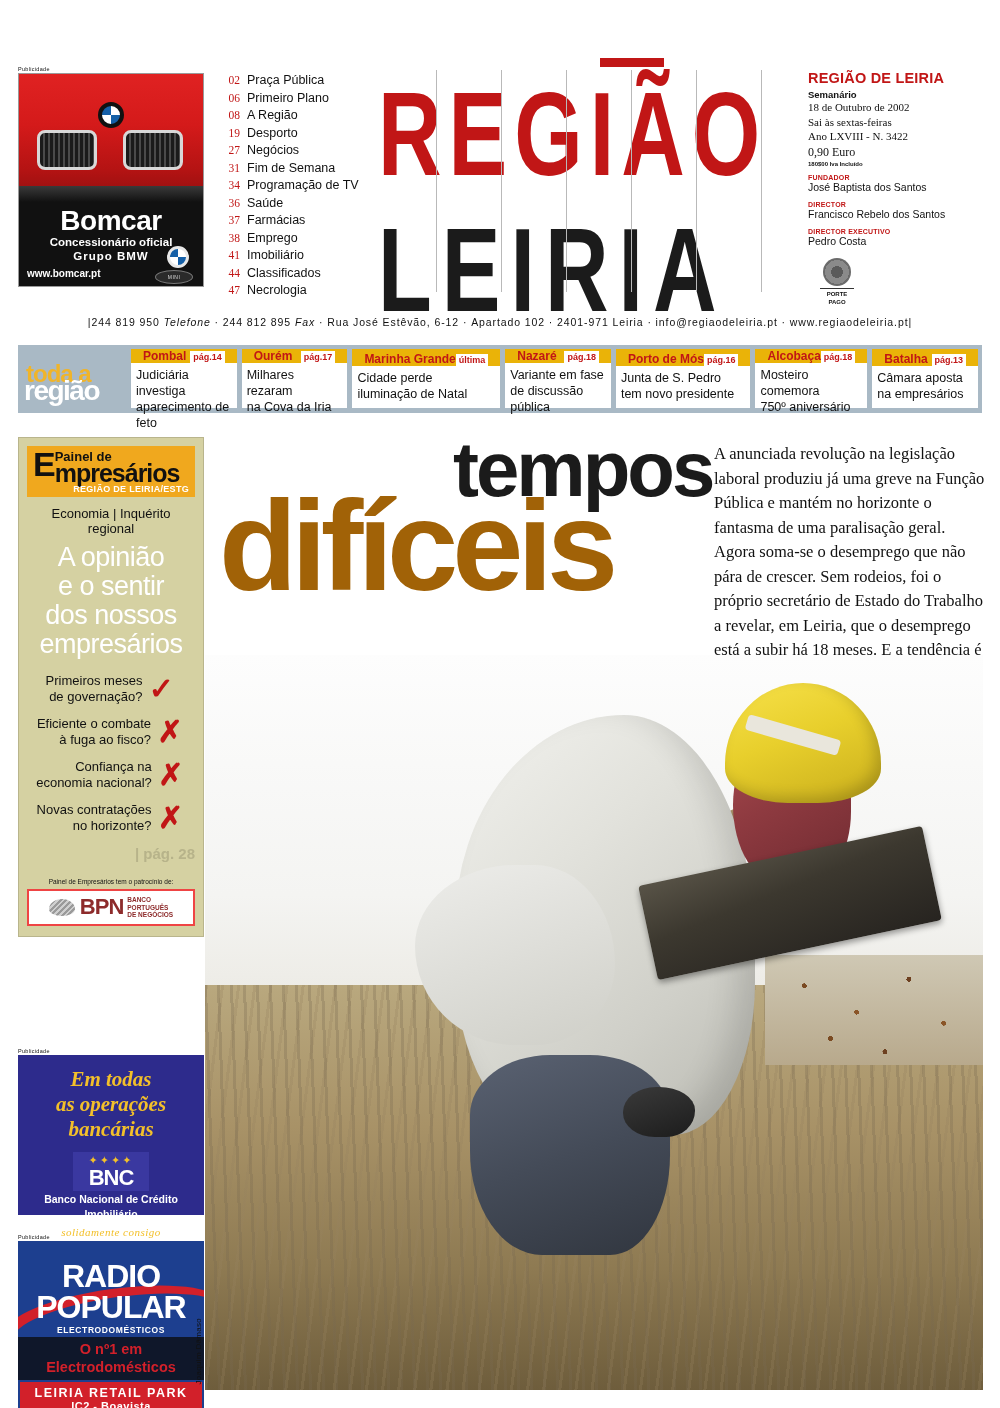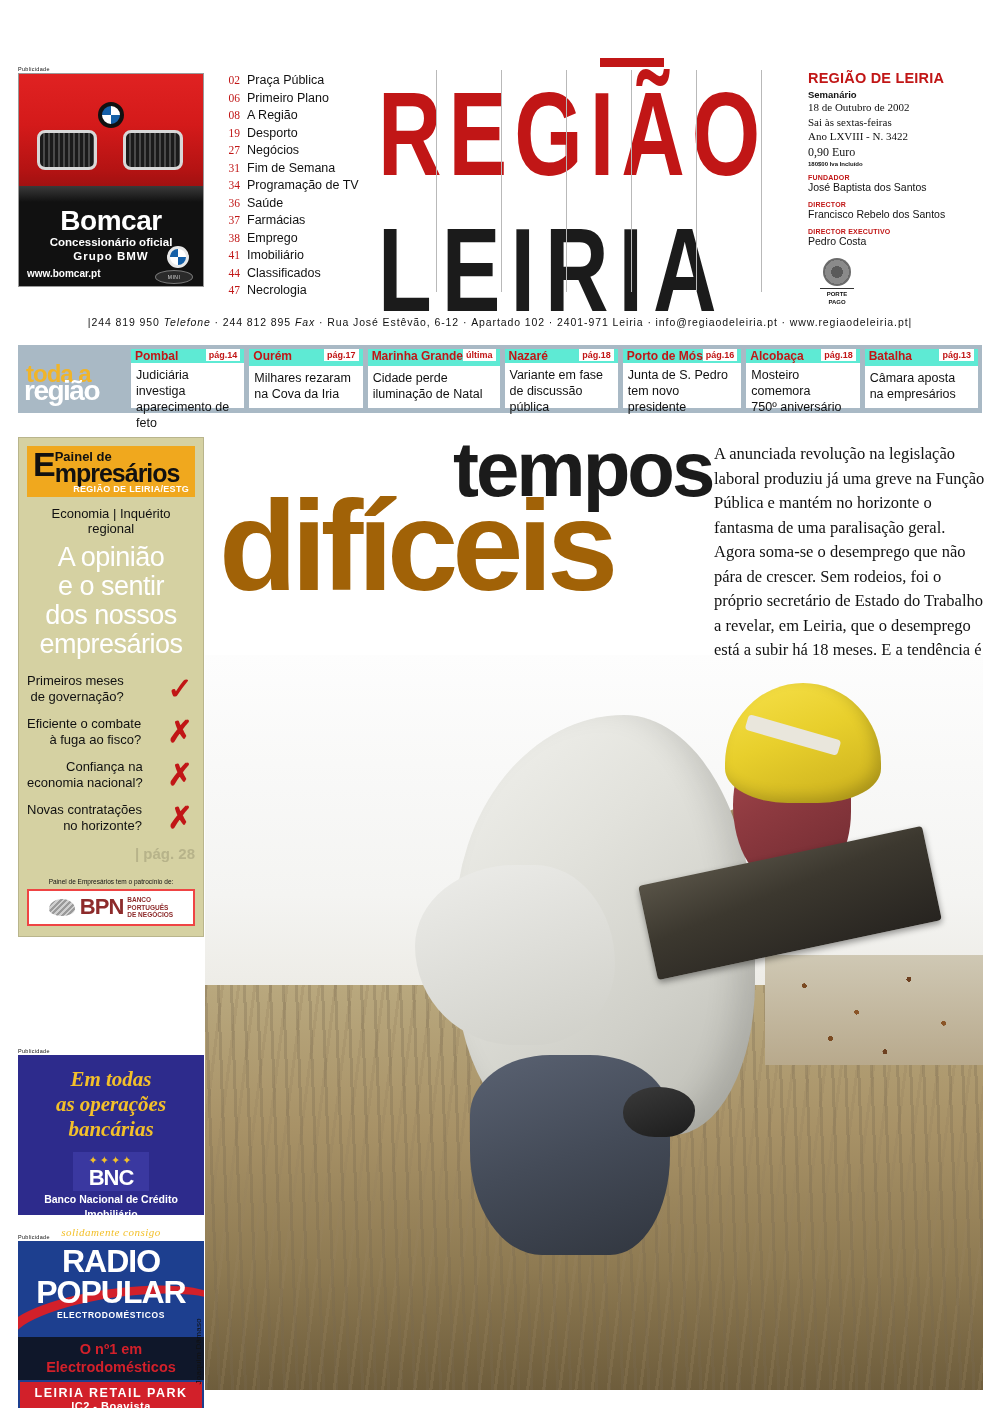--- a/index.html
+++ b/index.html
@@ -125,22 +125,22 @@
   }
   .toda-regiao {
     position:absolute; left: 2px; top: 26px; font-size: 28px; font-weight: bold;
     color: #ffffff; letter-spacing: -1.5px; font-family:"Liberation Sans", sans-serif;
   }
   .rcell {
     flex: 1; background: #ffffff; margin-left: 5px; padding: 0; position: relative;
     display: flex; flex-direction: column;
   }
   .rcell-head {
-    display: flex; align-items: flex-start; justify-content: space-between;
-    background: #5eead4; height: 17px; padding: 0 4px;
+    display: flex; align-items: flex-end; justify-content: space-between;
+    background: #eab308; height: 17px; padding: 0 12px;
   }
   .rcell-town { color: #c11616; font-size: 12px; font-weight: bold; white-space: nowrap; }
   .rcell-pag { color: #c11616; font-size: 9px; font-weight: bold; background:#fff; padding: 1px 3px; white-space:nowrap; }
   .rcell-body { font-size: 12.5px; color: #111; line-height: 16px; padding: 4px 5px 0 5px; }
 
   
   .sidebar { position: absolute; left: 18px; top: 437px; width: 186px; }
   .panel { background: #d5d1a2; border: 1px solid #b9b58c; padding: 8px 8px 10px 8px; }
   .panel-logo { background: #f0a81e; padding: 4px 6px 3px 6px; position: relative; }
   .pl-row { display:flex; align-items:flex-start; }
@@ -148,21 +148,21 @@
   .pl-right { margin-left: 1px; }
   .pl-painel { font-size: 13px; font-weight: bold; color:#111; line-height: 13px; }
   .pl-emp { font-size: 25px; font-weight: bold; color:#111; line-height: 23px; letter-spacing:-1px; margin-top:-1px; }
   .pl-sub { font-size: 9px; font-weight: bold; color:#fff; text-align:right; letter-spacing:.3px; margin-top:-1px; }
   .panel-kicker { font-size: 13px; color:#111; text-align:center; margin-top: 9px; }
   .panel-title {
     font-size: 27px; color: #fff; font-weight: normal; text-align:center;
     line-height: 29px; margin-top: 7px; letter-spacing:-.5px;
   }
   .q-list { margin-top: 14px; }
-  .q-item { display:flex; align-items:center; justify-content:space-between; margin-bottom: 11px; }
+  .q-item { display:flex; align-items:center; justify-content:center; margin-bottom: 11px; }
   .q-text { font-size: 13px; color:#111; text-align:right; line-height: 16px; }
   .q-mark { width: 30px; text-align:center; font-size: 30px; font-weight: bold; color:#c11616; line-height: 30px; margin-left:4px; }
   .panel-pag { text-align:right; font-size: 15px; color:#b7b38a; font-weight:bold; margin-top: 11px; }
   .bpn-caption { font-size: 6.5px; color:#111; text-align:center; margin-top: 16px; }
   .bpn-box { background:#fff; border: 2px solid #ef4444; margin-top: 4px; padding: 5px 6px; display:flex; align-items:center; justify-content:center; }
   .bpn-mark { width: 26px; height: 17px; margin-right: 5px;
     background: repeating-linear-gradient(135deg,#9a9a9a 0 2px,#cfcfcf 2px 4px);
     border-radius: 50% 50% 50% 50% / 60% 60% 40% 40%; }
   .bpn-txt { font-size: 22px; font-weight: bold; color:#8d2b2b; letter-spacing:-1px; line-height:22px; }
   .bpn-sub { font-size: 6.5px; font-weight: bold; color:#8d2b2b; line-height: 7.5px; margin-left: 4px; }
@@ -172,21 +172,21 @@
   .bnc { width: 186px; height: 160px; background: #2d2b8c; padding: 12px 10px; text-align:center; }
   .bnc-l1 { color:#f3c02a; font-family: "Liberation Serif", serif; font-style: italic; font-weight: bold; font-size: 21px; line-height: 25px; }
   .bnc-logo { margin: 10px auto 0 auto; width: 76px; background:#3a38a0; padding: 3px 0 2px 0; }
   .bnc-stars { color:#f3c02a; font-size: 11px; letter-spacing: 2px; line-height: 11px; }
   .bnc-bnc { color:#fff; font-size: 22px; font-weight: bold; letter-spacing:-1px; line-height: 23px; }
   .bnc-full { color:#fff; font-size: 10.5px; font-weight: bold; line-height: 11.5px; margin-top: 3px; }
   .bnc-slog { color:#f3c02a; font-family:"Liberation Serif", serif; font-style: italic; font-size: 11px; margin-top: 6px; letter-spacing: .5px; }
 
   
   .rp-wrap { position: absolute; left: 18px; top: 1234px; width: 186px; }
-  .rp-blue { width: 186px; height: 96px; background: #1d3f8f; position: relative; overflow: hidden; padding-top: 5px; }
+  .rp-blue { width: 186px; height: 96px; background: #1d3f8f; position: relative; overflow: hidden; padding-top: 20px; }
   .rp-swoosh {
     position: absolute; left: -12px; top: 48px; width: 215px; height: 56px;
     border-radius: 50%; background: #d2202a; transform: rotate(-8deg);
   }
   .rp-swoosh2 {
     position: absolute; left: -6px; top: 56px; width: 215px; height: 56px;
     border-radius: 50%; background: #1d3f8f; transform: rotate(-8deg);
   }
   .rp-radio { position:relative; z-index:3; color:#fff; font-size: 32px; font-weight:bold; text-align:center; line-height:31px; letter-spacing:-1px; }
   .rp-popular { position:relative; z-index:3; color:#fff; font-size: 32px; font-weight:bold; text-align:center; line-height:31px; letter-spacing:-1px; }

